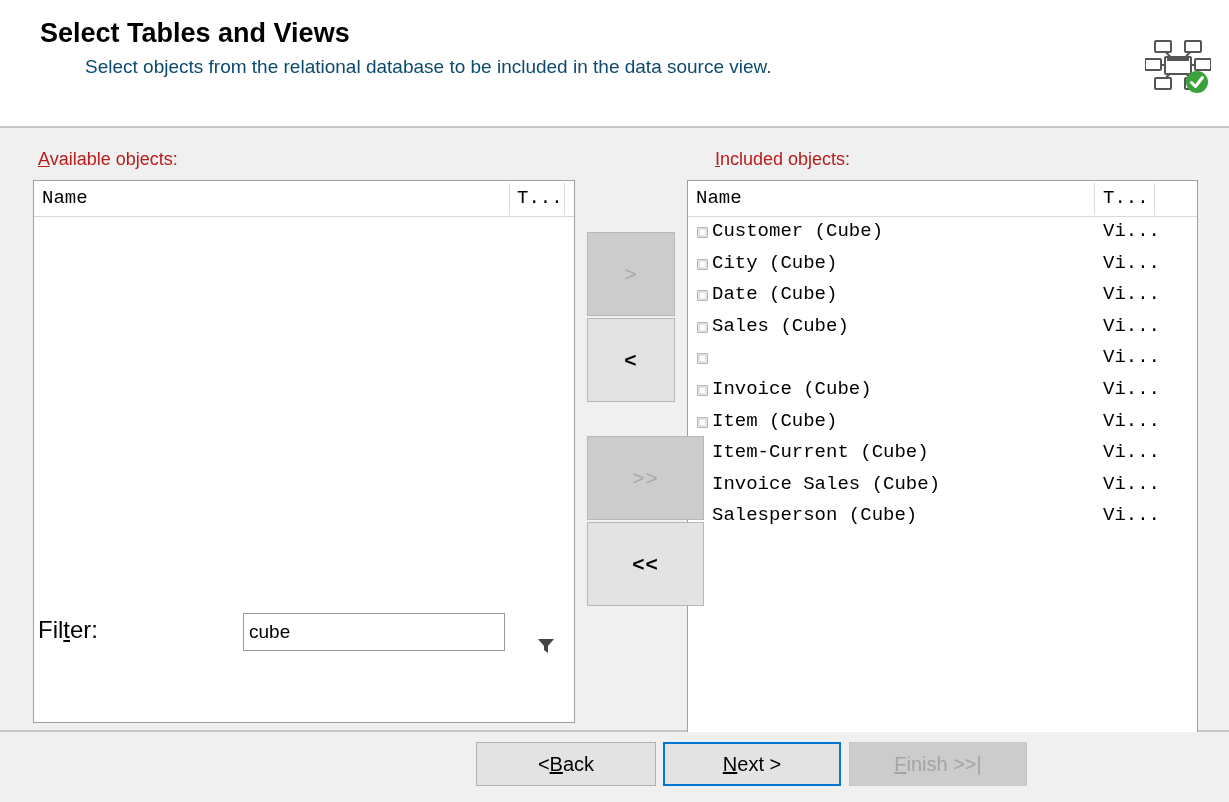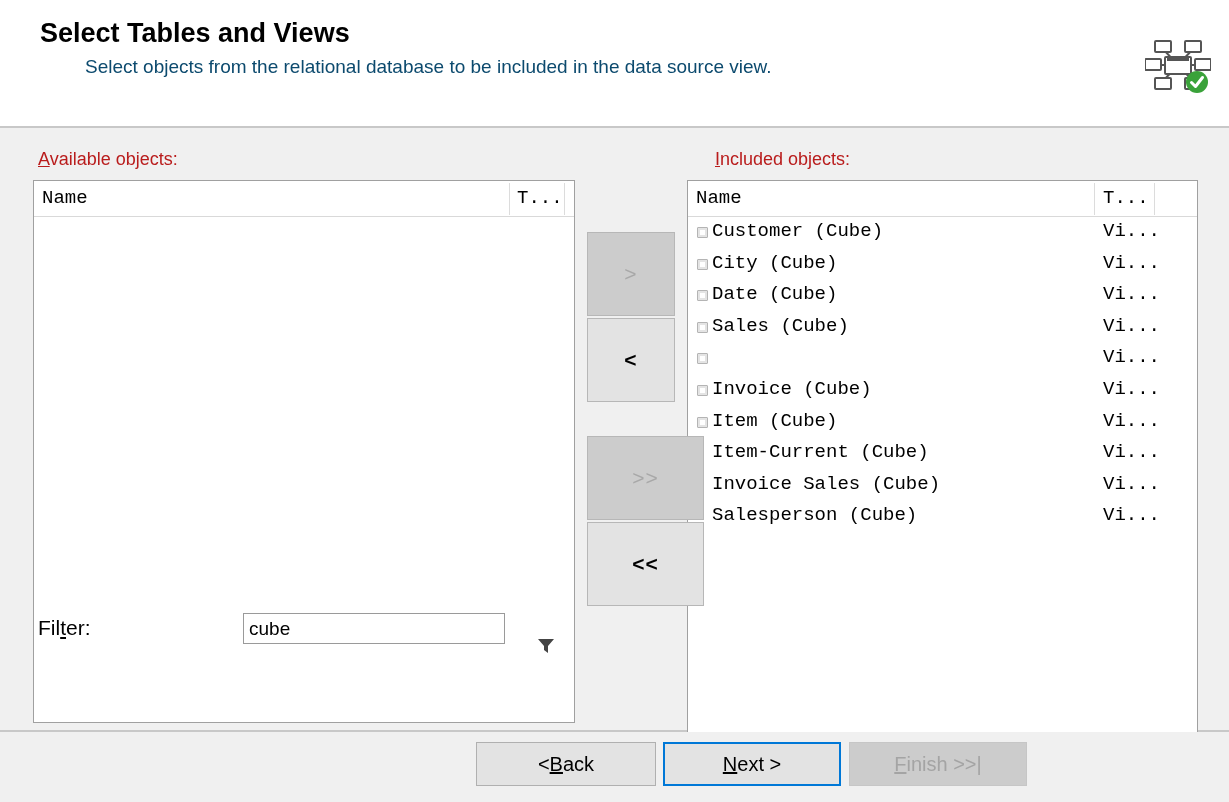--- a/index.html
+++ b/index.html
@@ -170,28 +170,28 @@
   }
   #btn-add-one   { left: 587px; top: 104px; width: 88px;  height: 84px; }
   #btn-remove-one{ left: 587px; top: 190px; width: 88px;  height: 84px; }
   #btn-add-all   { left: 587px; top: 308px; width: 117px; height: 84px; }
   #btn-remove-all{ left: 587px; top: 394px; width: 117px; height: 84px; }
 
   
   .filter-label {
     position: absolute;
     left: 38px; top: 488px;
-    font-size: 21px;
+    font-size: 24px;
     color: #000;
     white-space: nowrap;
   }
   .filter-input {
     position: absolute;
     left: 243px; top: 485px;
-    width: 262px; height: 31px;
+    width: 262px; height: 38px;
     box-sizing: border-box;
     border: 1px solid #9a9a9a;
     background: #ffffff;
     font-family: "Liberation Sans", sans-serif;
     font-size: 19px;
     color: #000;
     padding: 0 5px;
     outline: none;
   }
   .filter-icon {

